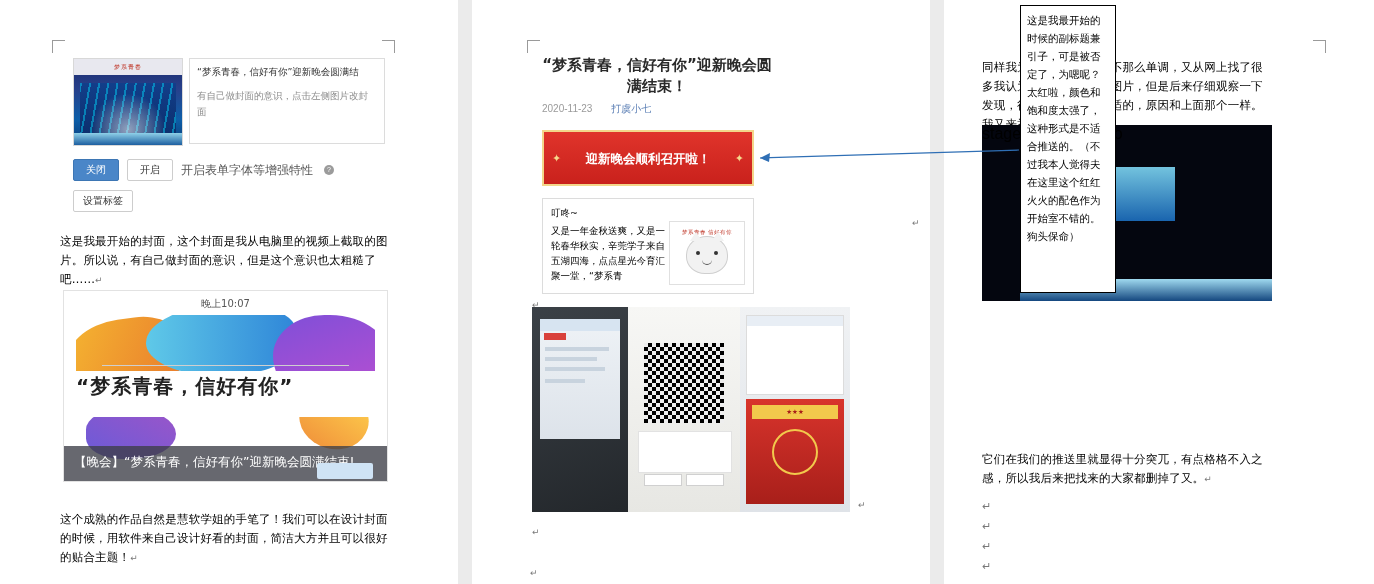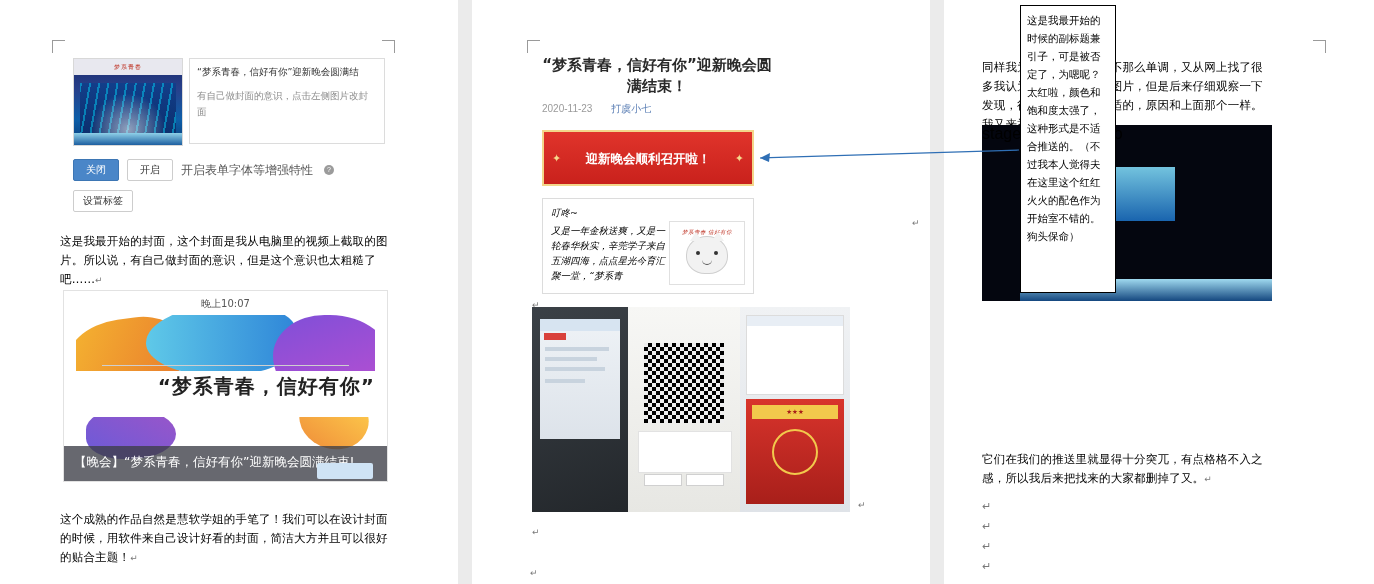--- a/index.html
+++ b/index.html
@@ -214,21 +214,21 @@
     position: absolute; left: 10px; bottom: 6px; width: 90px; height: 50px;
     background: linear-gradient(30deg,#6a5bd8,#9b55c9);
     border-radius: 45% 55% 55% 45%;
   }
   .p1-banner .art .strip {
     position: absolute; left: 0; right: 0; top: 56px; height: 46px;
     background: #ffffff;
   }
   .p1-banner .art .title {
     position: absolute; left: 0; right: 0; top: 58px;
-    text-align: right;
+    text-align: left;
     font-size: 20px;
     font-weight: bold;
     color: #222;
     letter-spacing: 1px;
   }
   .p1-banner .art .rule {
     position: absolute; left: 26px; right: 26px; top: 50px; height: 1px; background: #cfcfcf;
   }
   .p1-banner .overlay {
     position: absolute;
@@ -549,21 +549,21 @@
       <span>2020-11-23</span>
       <span class="author chinese">打虞小七</span>
     </div>
 
     <div class="p2-red chinese" style="left:70px;top:130px;">
       <span class="orn l">✦</span>
       <span>迎新晚会顺利召开啦！</span>
       <span class="orn r">✦</span>
     </div>
 
-    <div class="p2-sub" style="left:70px;top:198px;font-style:italic;">
+    <div class="p2-sub" style="left:70px;top:198px;">
       <span class="lead chinese">叮咚~</span>
       <span class="body chinese">又是一年金秋送爽，又是一轮春华秋实，辛莞学子来自五湖四海，点点星光今育汇聚一堂，“梦系青</span>
       <div class="p2-cat">
         <div class="cap chinese">梦系青春 信好有你</div>
         <div class="cat-face">
           <span class="ear-l"></span>
           <span class="ear-r"></span>
           <span class="eye l"></span>
           <span class="eye r"></span>
           <span class="mouth"></span>

